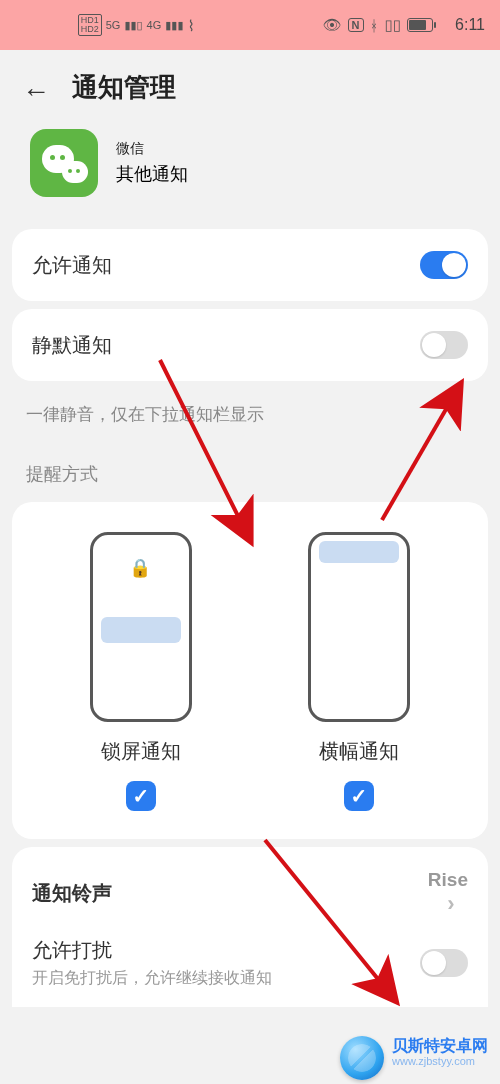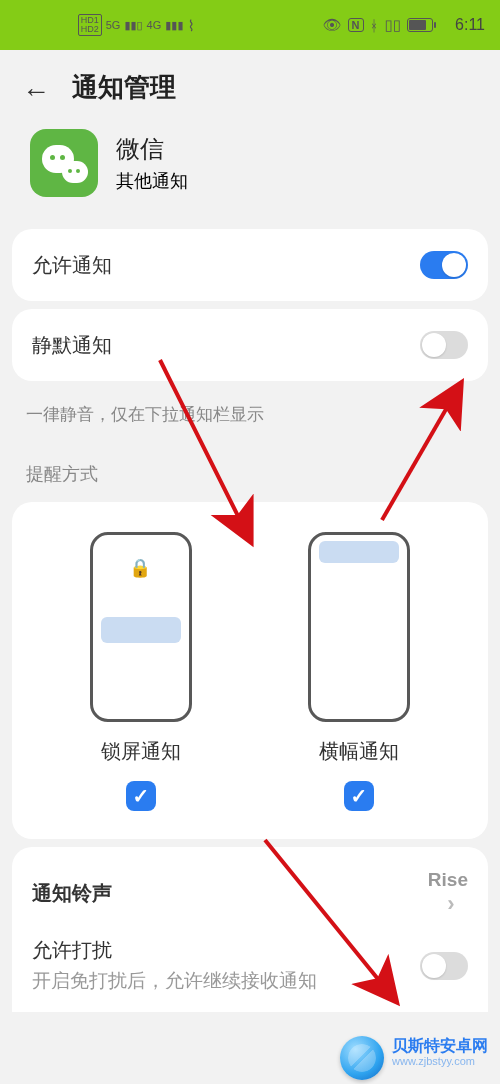--- a/index.html
+++ b/index.html
@@ -10,21 +10,21 @@
       font-family: -apple-system, BlinkMacSystemFont, "PingFang SC", sans-serif;
       position: relative;
       overflow: hidden;
     }
     .status-bar {
       height: 50px;
       display: flex;
       justify-content: space-between;
       align-items: center;
       padding: 10px 15px;
-      background: #84cc16;
+      background: #fca5a5;
     }
     .status-left {
       display: flex;
       gap: 4px;
       align-items: center;
       font-size: 11px;
       margin-left: 5px;
       color: #555;
       flex: 1;
       justify-content: center;
@@ -65,21 +65,21 @@
       display:flex; align-items:center; justify-content:center;
       position: relative;
     }
     .bubble1, .bubble2 { background:#fff; border-radius:50% 50% 50% 50%; position:absolute; }
     .bubble1 { width:32px; height:28px; left:12px; top:16px; border-radius:14px; }
     .bubble1::before,.bubble1::after { content:''; position:absolute; background:#5fb644; border-radius:50%; width:5px; height:5px; top:10px; }
     .bubble1::before{ left:8px;} .bubble1::after{ left:18px;}
     .bubble2 { width:26px; height:22px; right:10px; bottom:14px; border-radius:11px; }
     .bubble2::before,.bubble2::after { content:''; position:absolute; background:#5fb644; border-radius:50%; width:4px; height:4px; top:8px; }
     .bubble2::before{ left:6px;} .bubble2::after{ left:14px;}
-    .app-name { font-size: 24px; color:#222; font-weight:500; margin-bottom:4px;}
+    .app-name { font-size: 14px; color:#222; font-weight:500; margin-bottom:4px;}
     .app-sub { font-size: 18px; color:#000000; }
 
     .card {
       background:#fff;
       margin: 8px 12px;
       border-radius: 20px;
       padding: 22px 20px;
     }
     .row {
       display:flex;
@@ -117,21 +117,21 @@
     .checkbox {
       width:30px; height:30px; background:#2a7cf0; border-radius:8px;
       display:flex;align-items:center;justify-content:center;color:#fff;font-size:20px;font-weight:bold;
     }
 
     .ringtone-card { background:#fff; margin:8px 12px 0; border-radius:20px 20px 0 0; padding: 22px 20px 18px;}
     .ringtone-row { display:flex; justify-content:space-between; align-items:center;font-weight:bold; }
     .ringtone-val { color:#999; font-size:19px;}
     .chev { color:#bbb; font-size:22px; margin-left:6px;}
     .disturb-row { margin-top: 20px; }
-    .disturb-sub { font-size:19px; color:#999; margin-top:4px;text-align:right;}
+    .disturb-sub { font-size:16px; color:#999; margin-top:4px;text-align:right;}
 
     .footer-logo {
       position:absolute; bottom: 4px; right: 12px;
       display:flex; gap:8px;
       font-size:16px; color:#2a7cf0; font-weight:600;
     }
     .footer-logo .sub { display:block; font-size:11px; color:#88b6ee; font-weight:400; margin-top:-2px;}
     .logo-ball {
       width:44px;height:44px;border-radius:50%;
       background: radial-gradient(circle at 35% 30%, #9edcff 0%, #2ea3ef 60%, #1268c4 100%);

